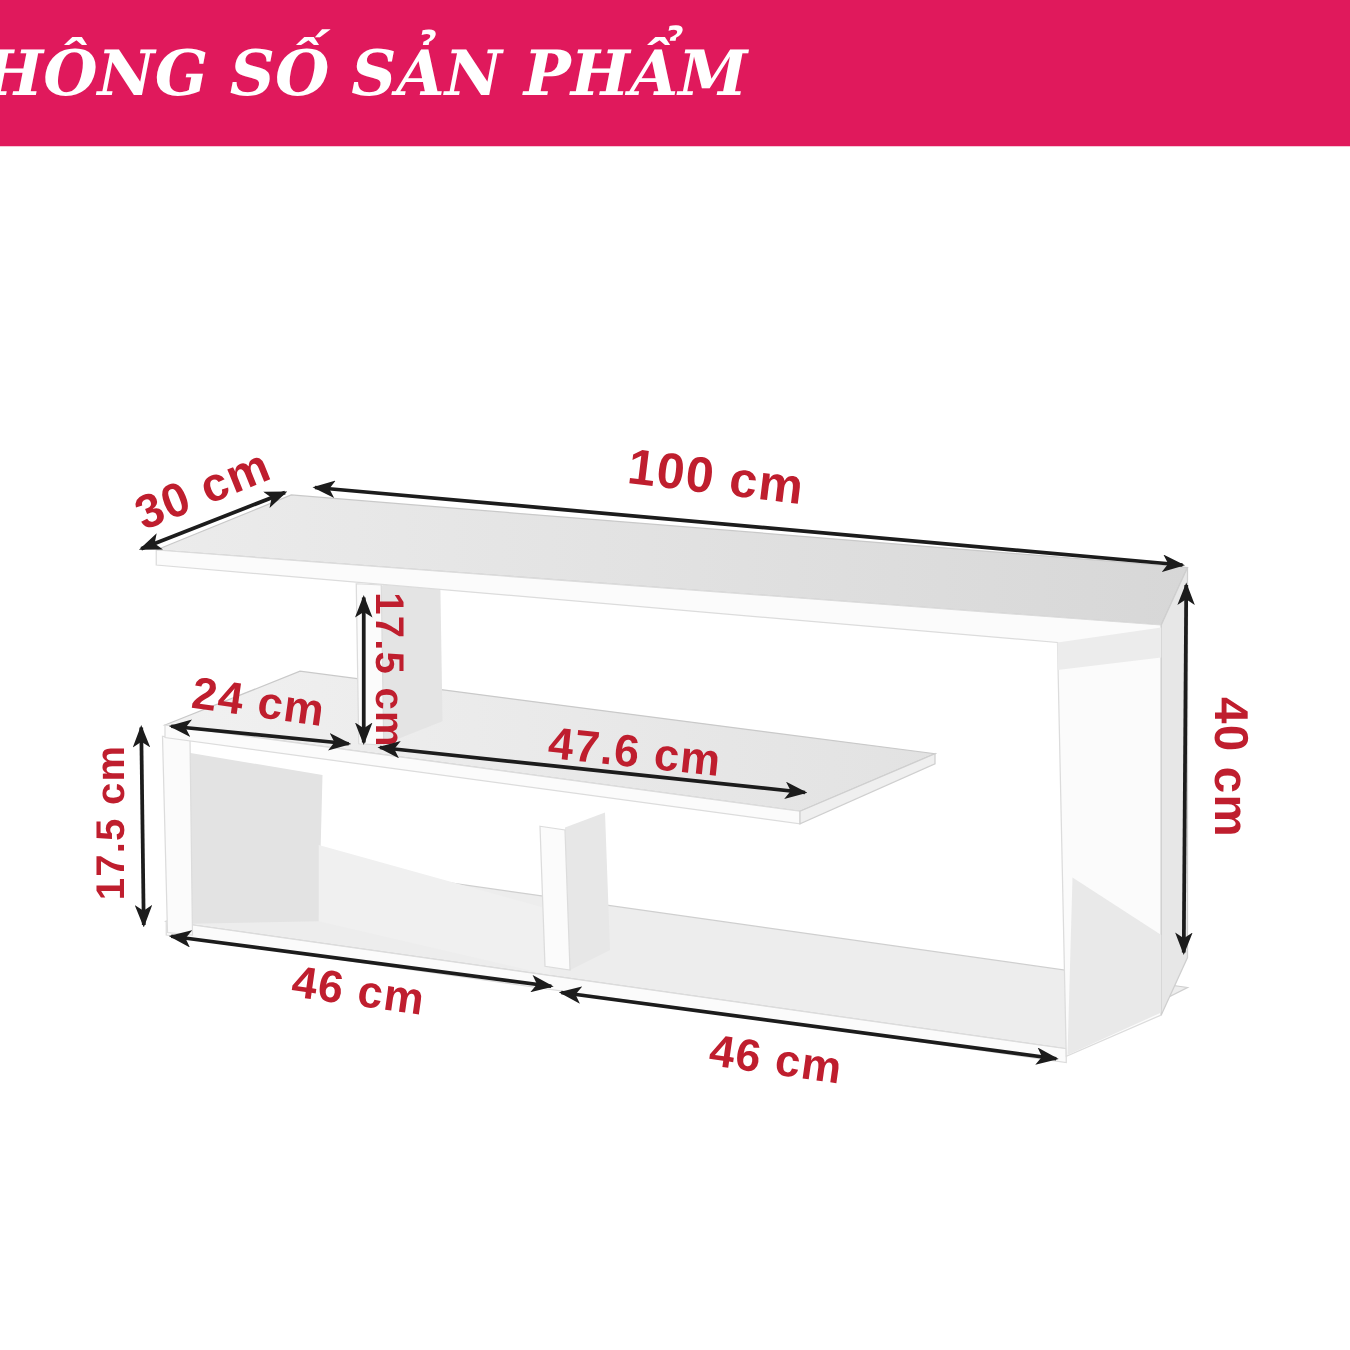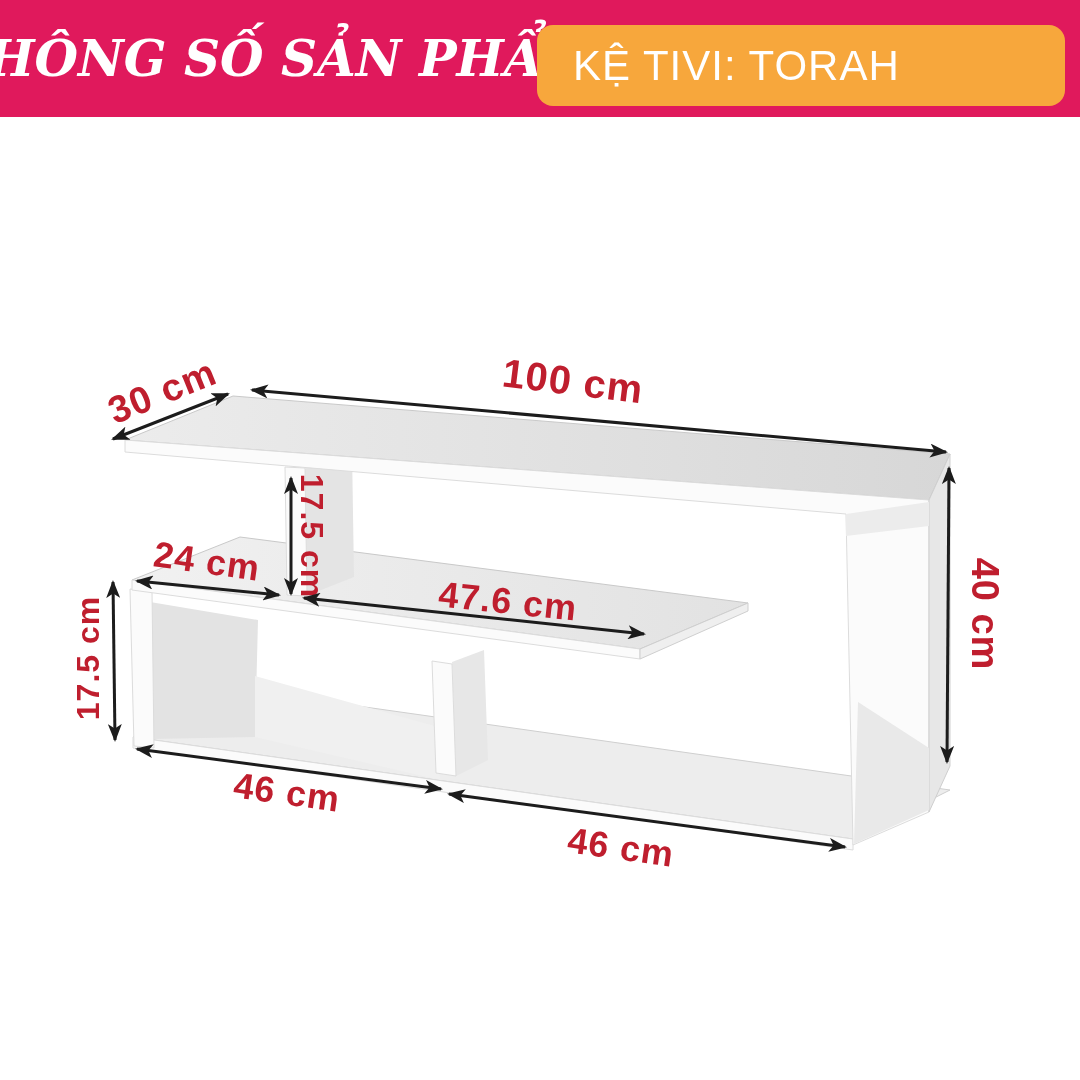--- a/index.html
+++ b/index.html
@@ -102,16 +102,15 @@
       <line class="arrow" x1="137" y1="749" x2="441" y2="789" marker-start="url(#ah)" marker-end="url(#ah)"></line>
       <text class="dim-label" font-size="36" text-anchor="middle" dy="0.35em" transform="translate(287,792) rotate(8)">46 cm</text>
 
       <line class="arrow" x1="449" y1="794" x2="845" y2="847" marker-start="url(#ah)" marker-end="url(#ah)"></line>
       <text class="dim-label" font-size="36" text-anchor="middle" dy="0.35em" transform="translate(621,847) rotate(8)">46 cm</text>
     </g>
   </svg>
 
   <div class="banner">
     <div class="banner-title">THÔNG SỐ SẢN PHẨM</div>
-    <div class="badge">KỆ TIVI: TORAH</div>
   </div>
 
 </div>
 
 </body></html>

